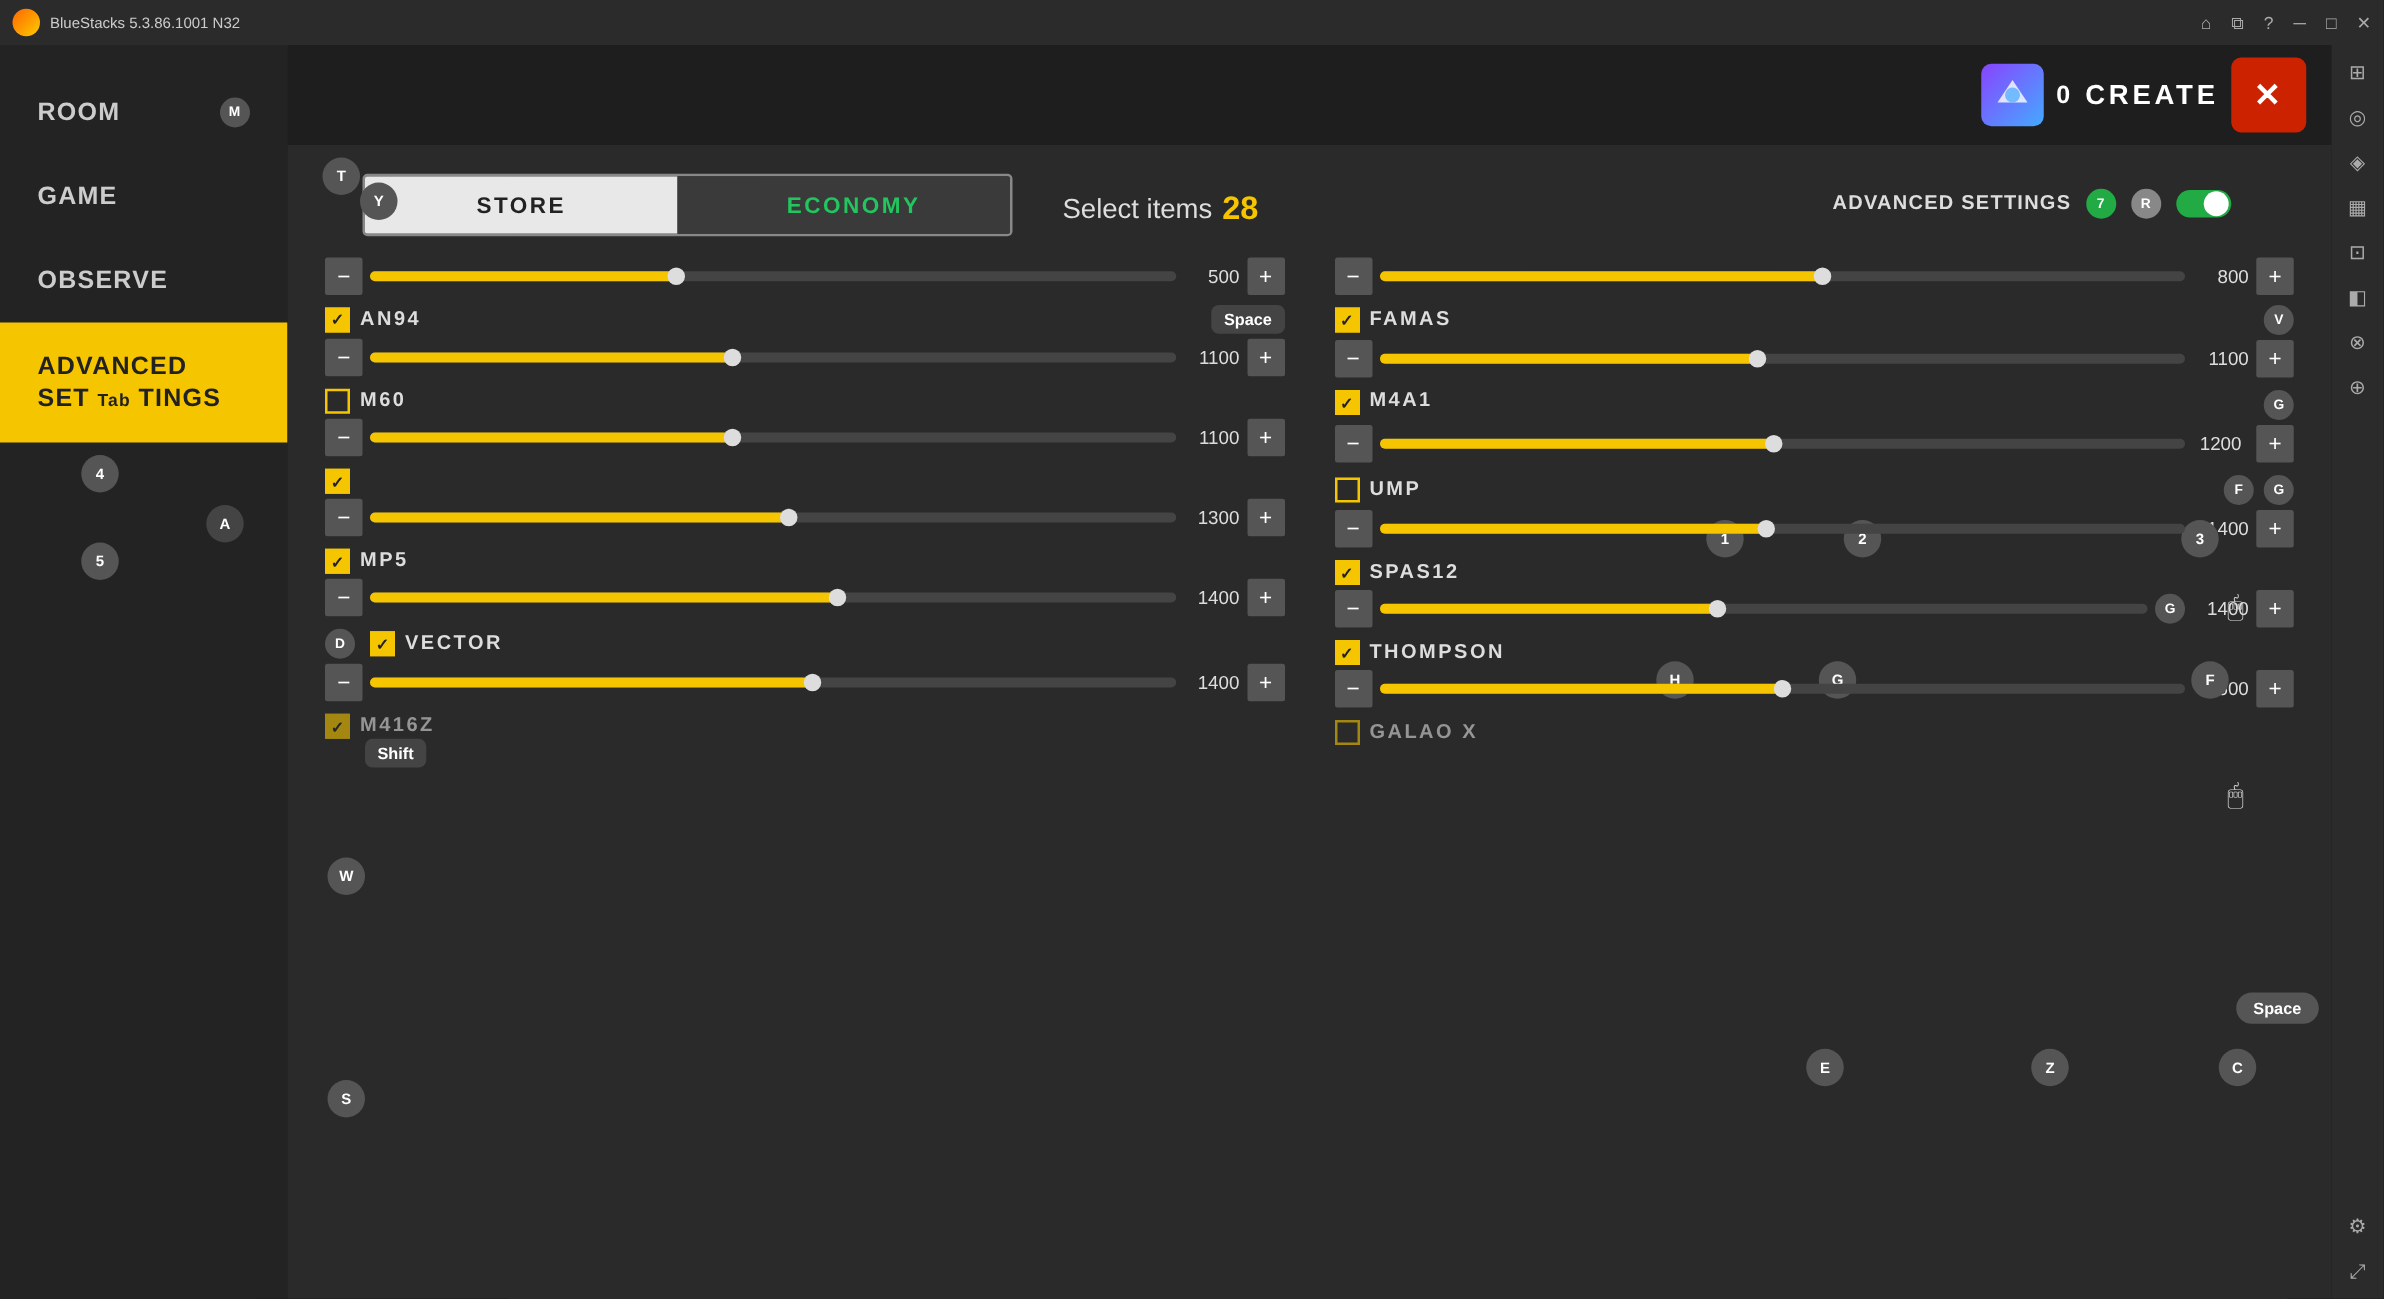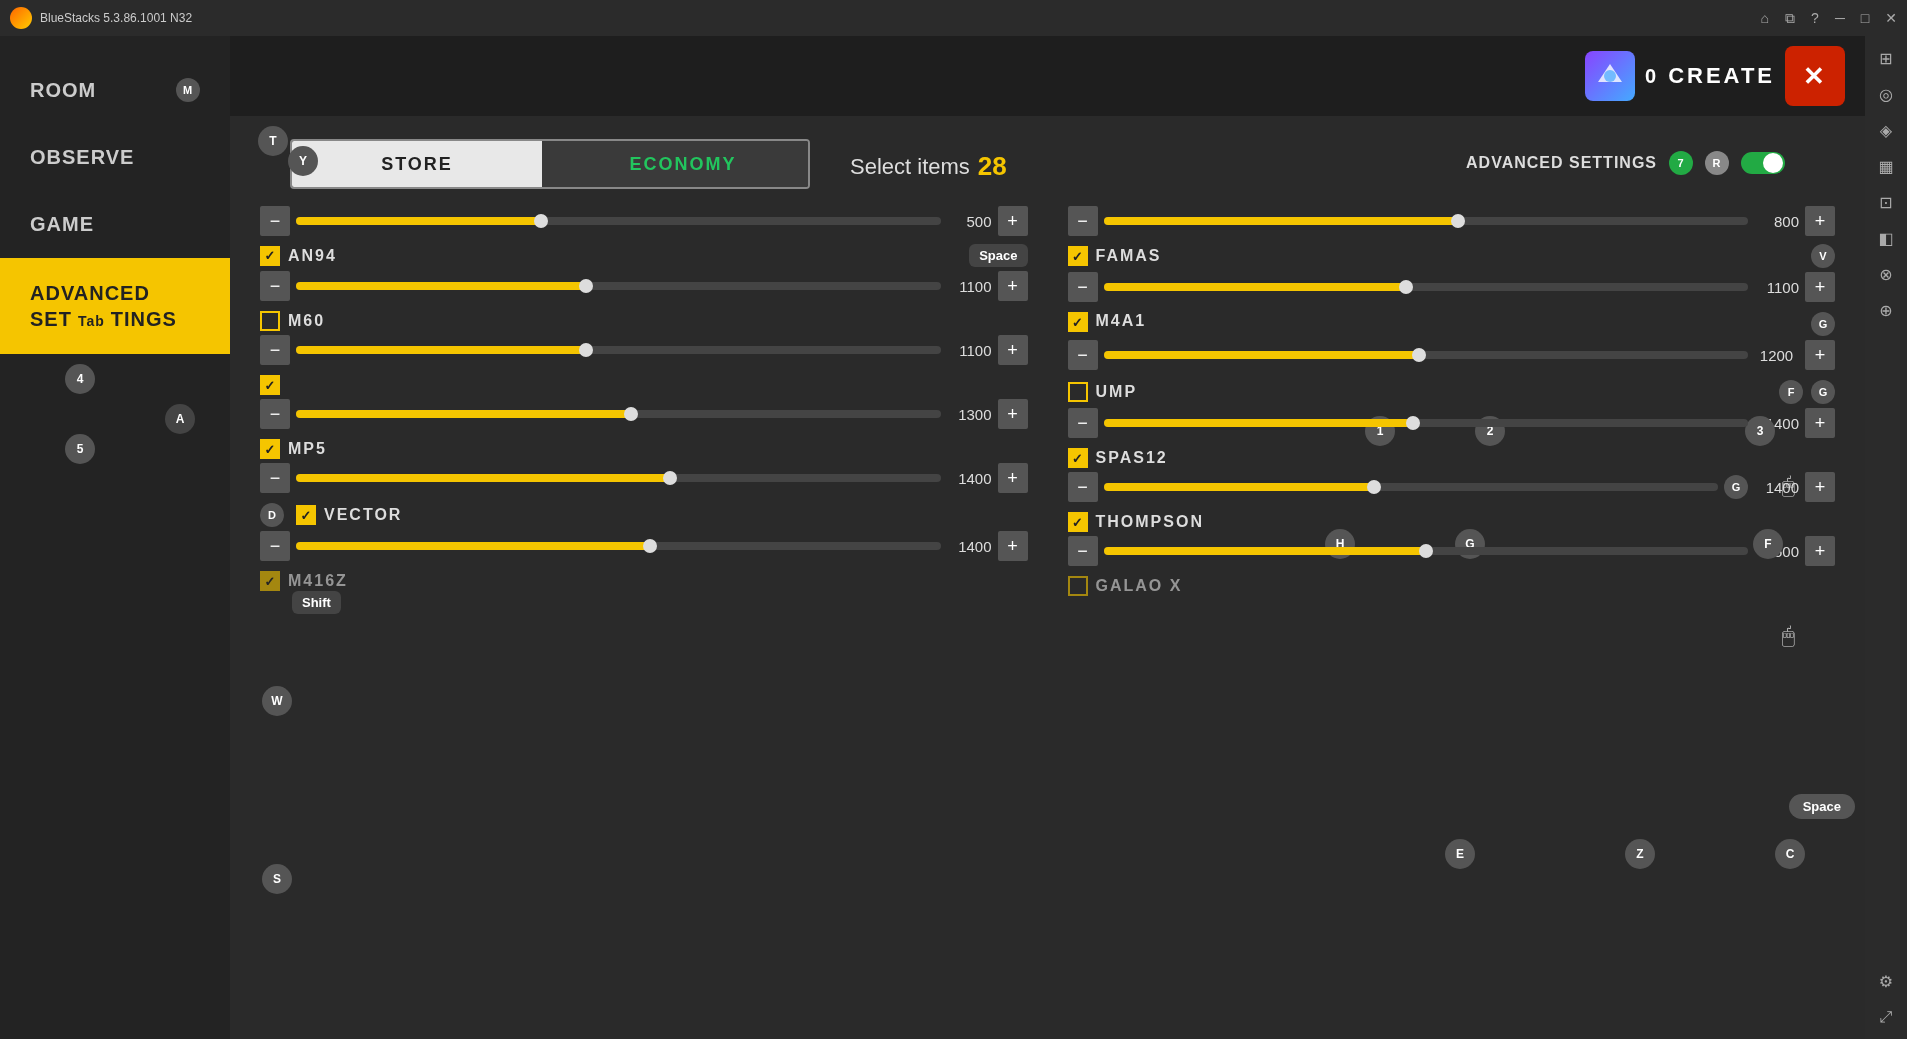--- a/index.html
+++ b/index.html
@@ -357,24 +357,24 @@
     <span class="title-bar-icon">✕</span>
   </div>
 </div>
 
 <div class="left-sidebar">
   <div class="sidebar-item" style="display:flex;align-items:center;justify-content:space-between;">
     <span>ROOM</span>
     <div class="floating-badge" style="position:relative;width:24px;height:24px;font-size:11px;">M</div>
   </div>
   <div class="sidebar-item">
+    <span>GAME</span>
+  </div>
+  <div class="sidebar-item">
     <span>OBSERVE</span>
-  </div>
-  <div class="sidebar-item">
-    <span>GAME</span>
   </div>
   <div class="sidebar-item active" style="line-height:1.3;display:flex;align-items:center;gap:8px;">
     <span>ADVANCED<br>SET<span style="background:#f5c500;border-radius:4px;padding:1px 4px;color:#222;font-size:14px;margin:0 2px;">Tab</span>TINGS</span>
   </div>
 
   <div style="position:relative;flex:1;">
     <div class="floating-badge" style="top:10px;left:65px;">4</div>
     <div class="floating-badge" style="top:80px;left:65px;">5</div>
     <div class="floating-badge" style="top:50px;left:165px;background:#444;">A</div>
   </div>

